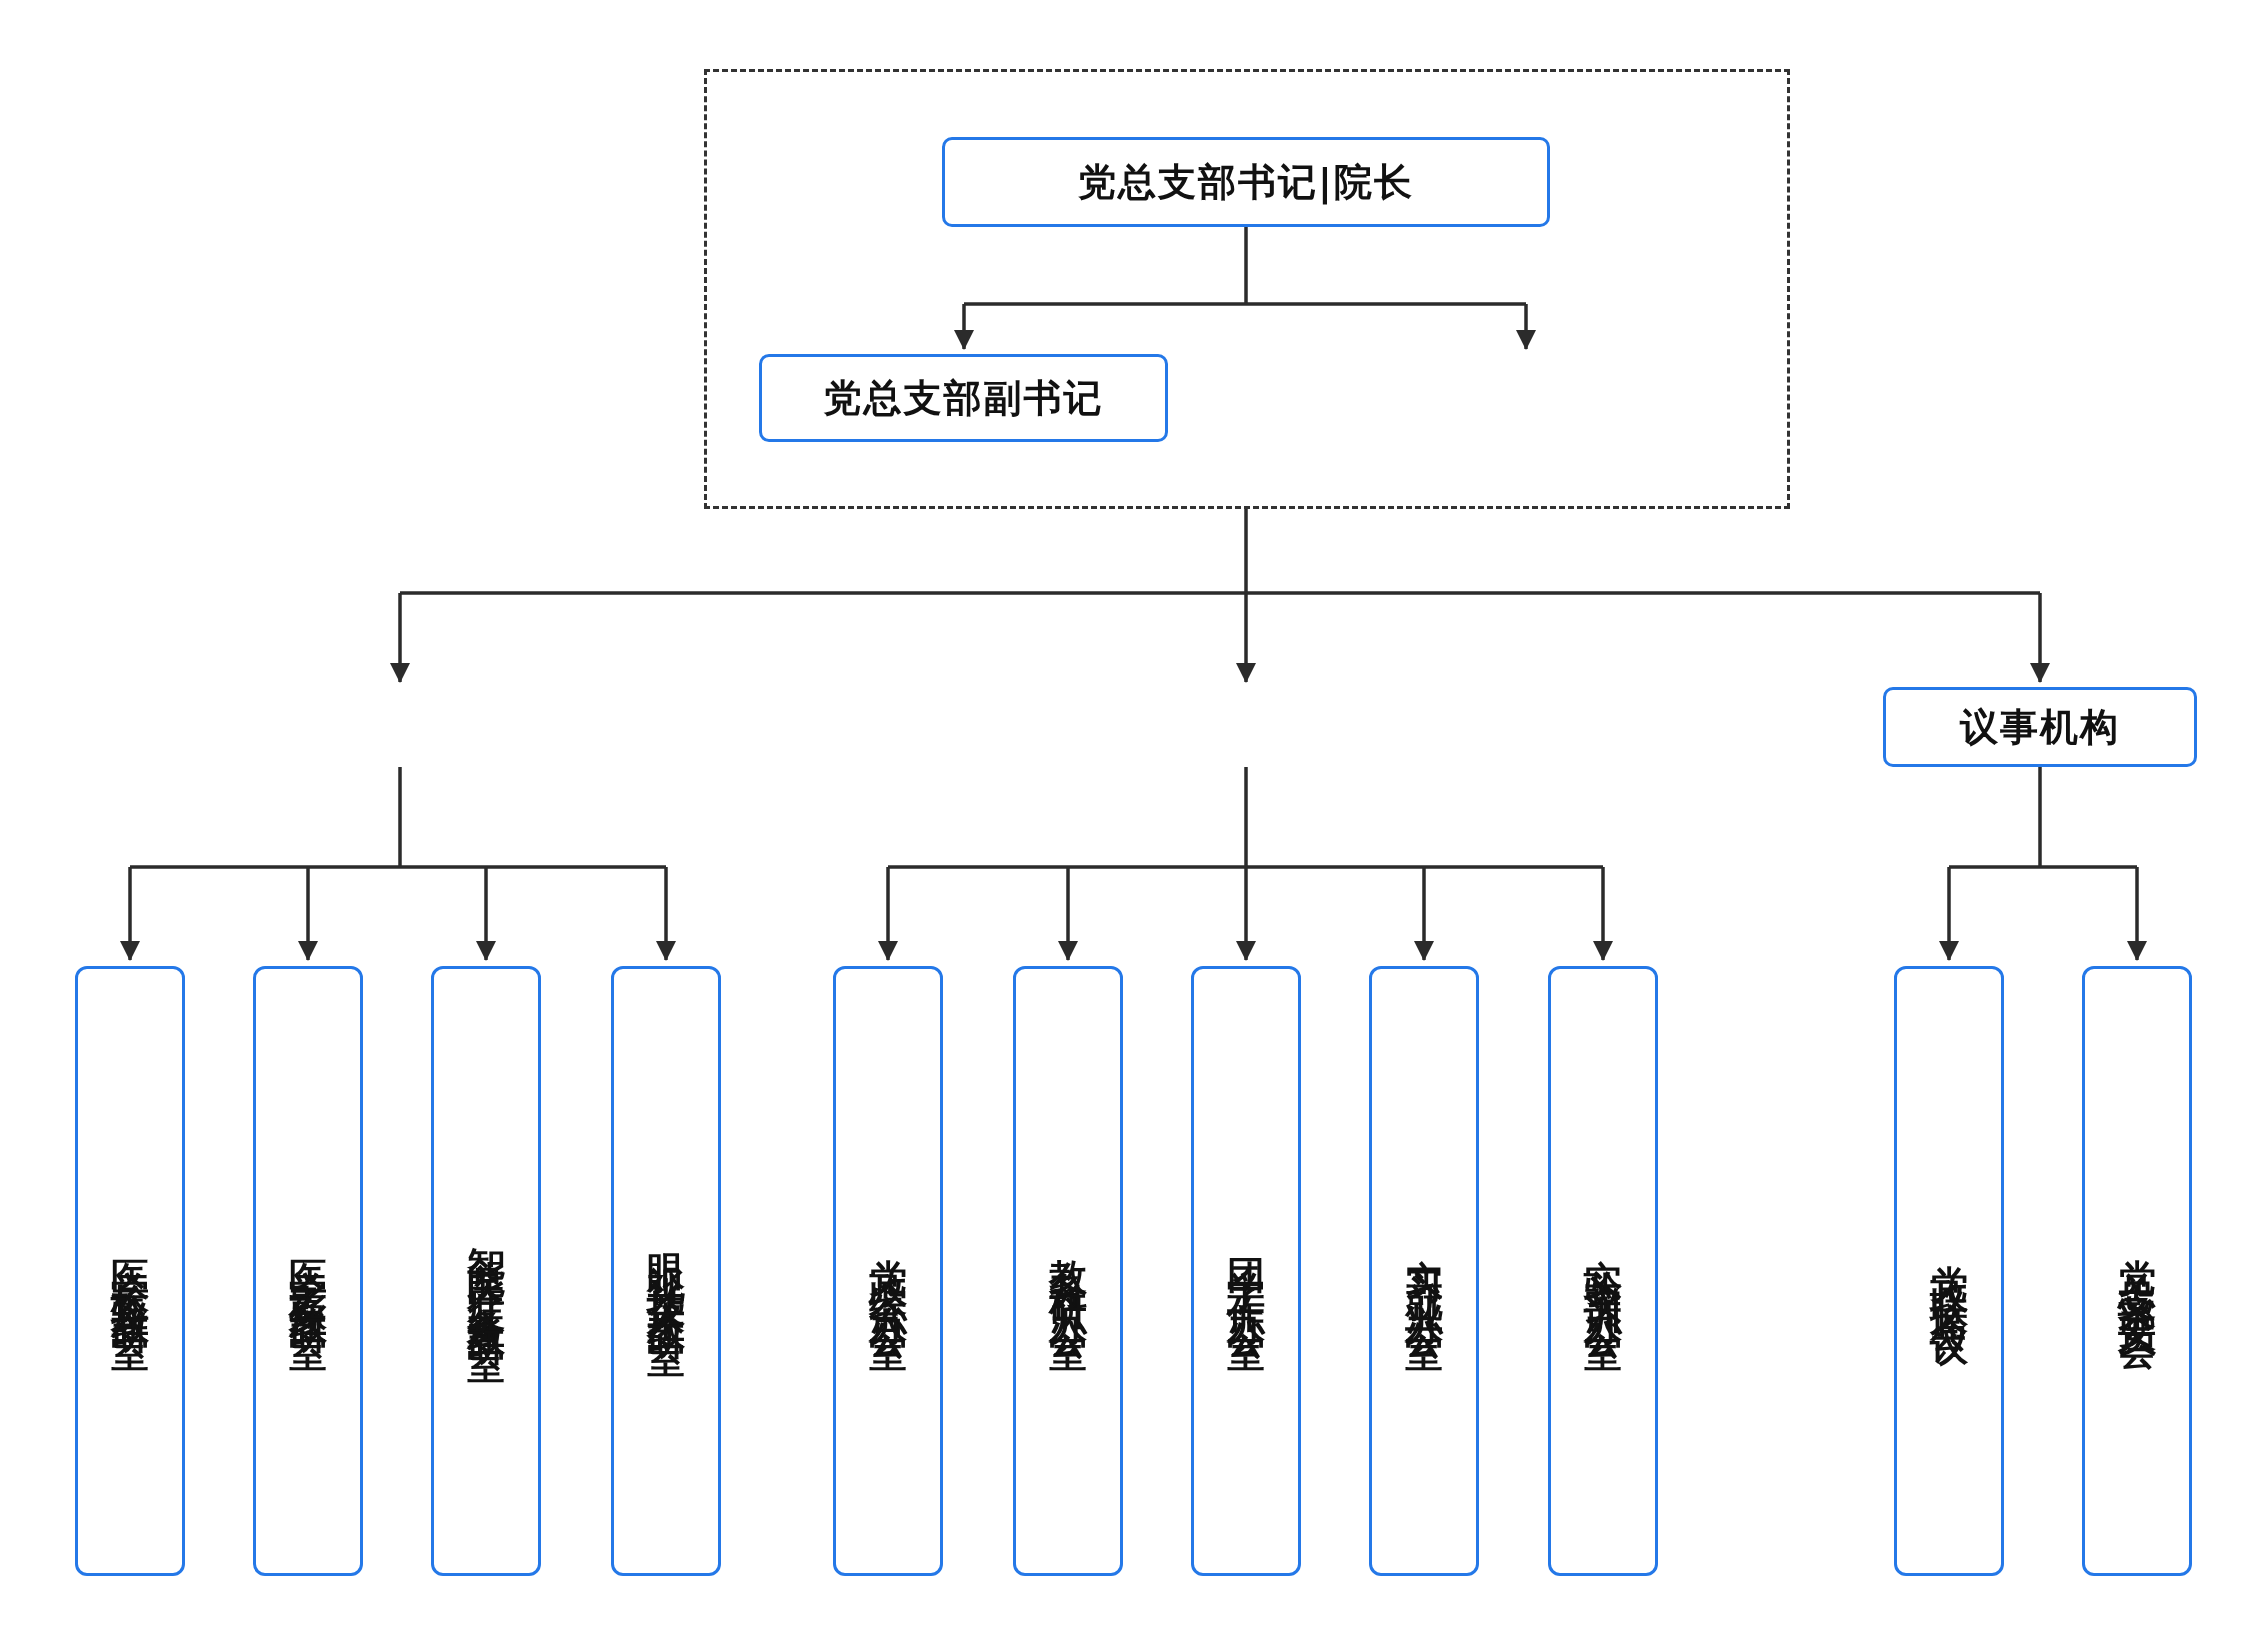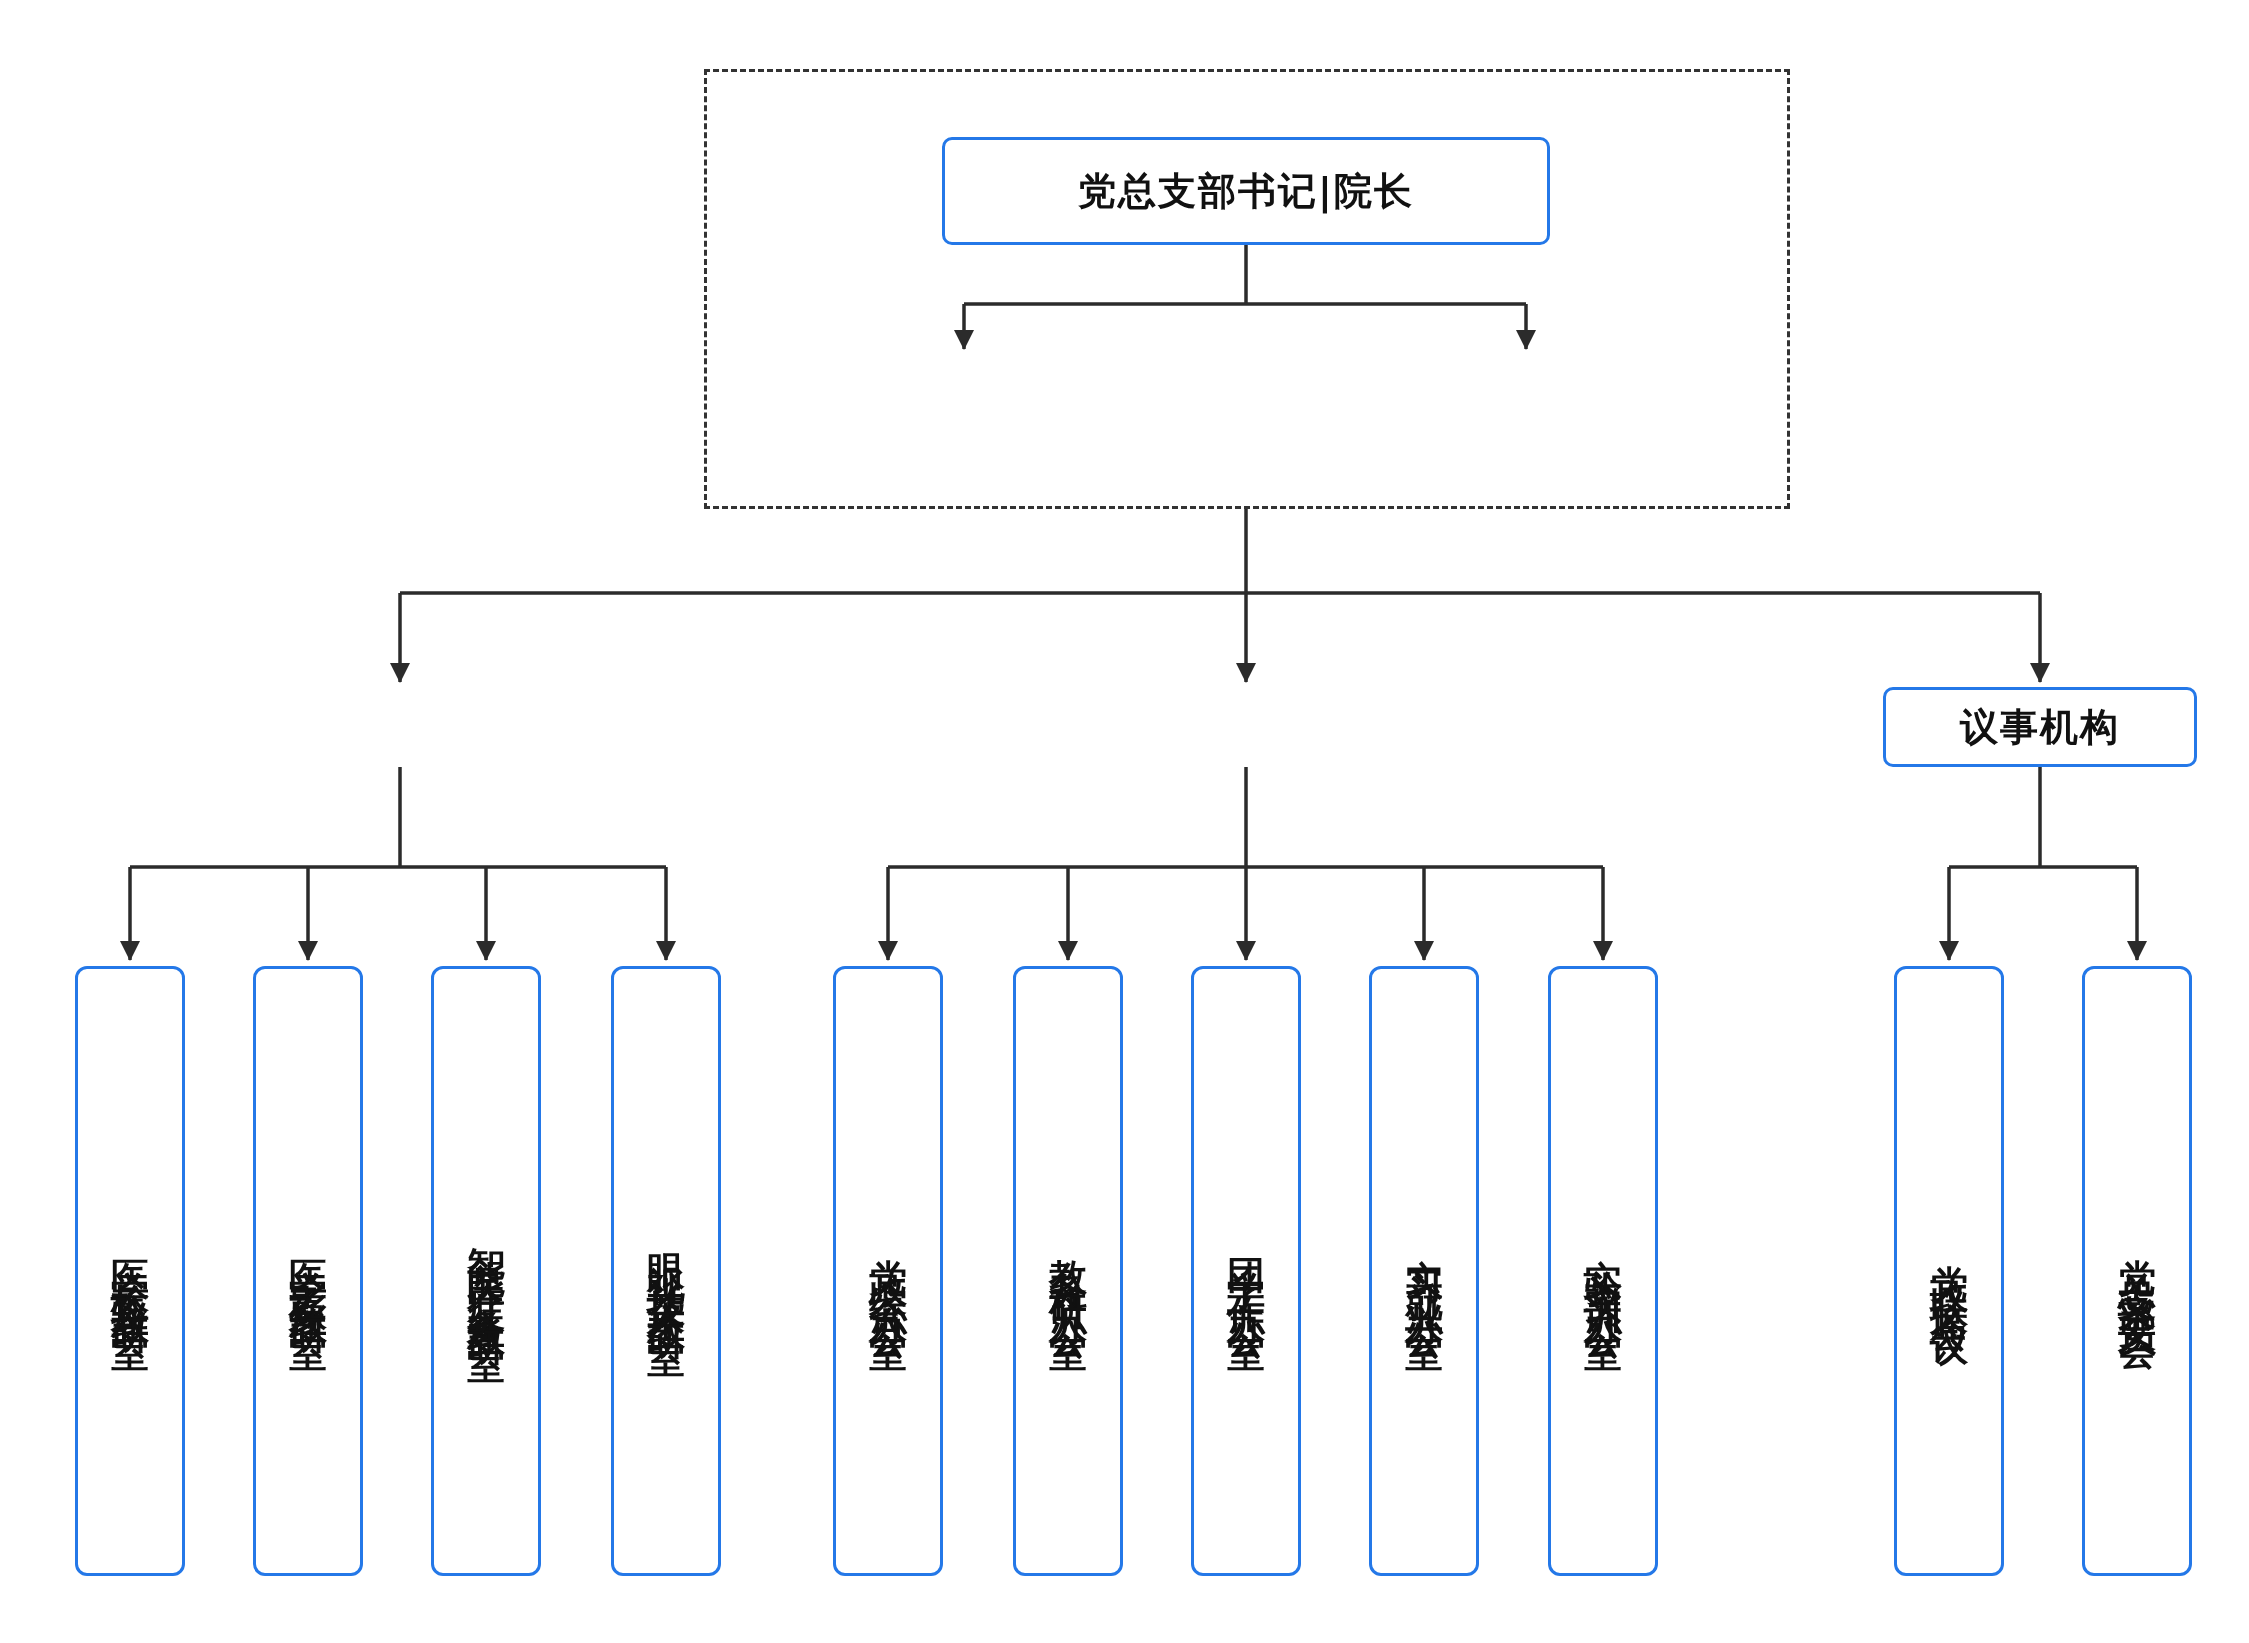--- a/index.html
+++ b/index.html
@@ -89,24 +89,27 @@
       <path d="M1603 867 V960" marker-end="url(#arw)"></path>
 
       <path d="M2040 767 V867 M1949 867 H2137"></path>
       <path d="M1949 867 V960" marker-end="url(#arw)"></path>
       <path d="M2137 867 V960" marker-end="url(#arw)"></path>
     </g>
   </svg>
 
   <div class="dashed-group" style="left:704px;top:69px;width:1086px;height:440px;"></div>
 
-  <div class="box" style="left:942px;top:137px;width:608px;height:108px;">
+  <div class="box" style="left:942px;top:137px;width:608px;height:90px;">
     <span>党总支部书记|院长</span>
   </div>
 
+  <div class="box" style="left:759px;top:354px;width:409px;height:88px;">
+    <span>党总支部副书记</span>
+  </div>
 
   <div class="box" style="left:1883px;top:687px;width:314px;height:80px;">
     <span>议事机构</span>
   </div>
 
   <div class="box tall" style="left:75px;top:966px;width:110px;height:610px;">
     <span class="vtext">医学检验教研室</span>
   </div>
   <div class="box tall" style="left:253px;top:966px;width:110px;height:610px;">
     <span class="vtext">医学影像教研室</span>

